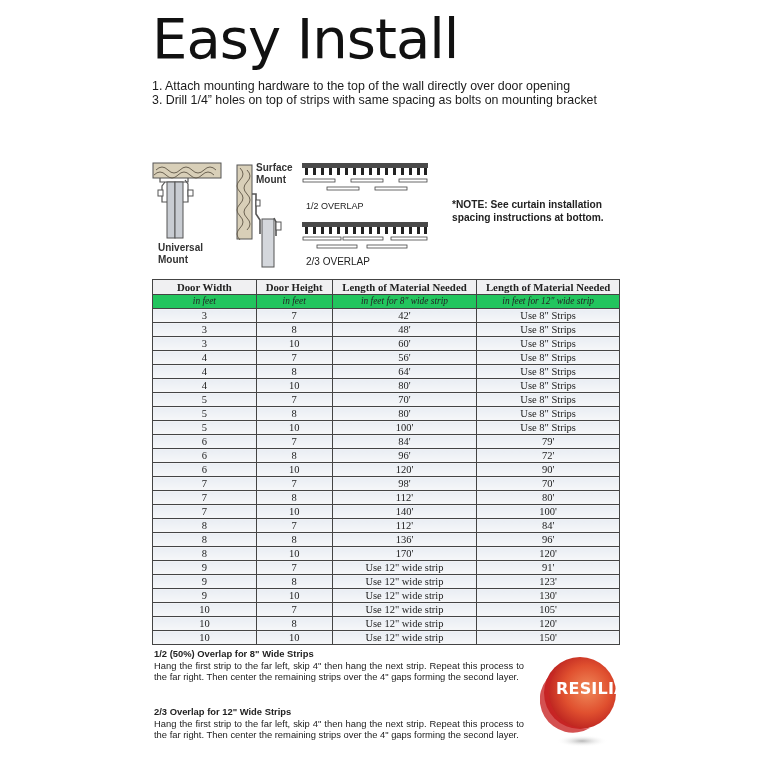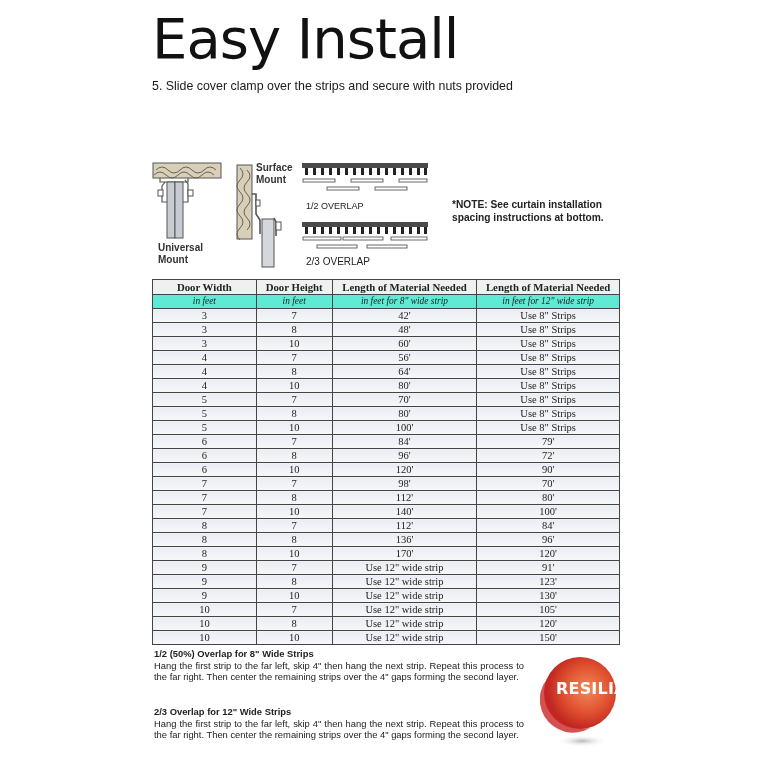--- a/index.html
+++ b/index.html
@@ -6,33 +6,34 @@
   body { width:768px; height:768px; position:relative; overflow:hidden; font-family:"Liberation Sans", sans-serif; color:#111; }
   .title { position:absolute; left:152px; top:2px; font-family:"DejaVu Sans", sans-serif; font-weight:normal; font-size:56px; letter-spacing:-1px; line-height:74px; color:#111; }
   .steps { position:absolute; left:152px; top:79px; margin:0; padding:0; list-style:none; font-family:"Liberation Sans", sans-serif; font-size:12.4px; line-height:14.2px; color:#1a1a1a; }
   .steps li { white-space:nowrap; }
   .diagrams { position:absolute; left:148px; top:158px; width:475px; height:115px; }
   .diag-label { position:absolute; font-size:10px; line-height:12px; color:#222; }
   .note { position:absolute; left:452px; top:199px; font-size:10.2px; line-height:12.5px; font-weight:bold; color:#222; }
   table.mat { position:absolute; left:152px; top:279px; width:468px; border-collapse:collapse; font-family:"Liberation Serif", serif; font-size:10.5px; color:#222; border:1.5px solid #444;padding-left:48px; }
   table.mat td, table.mat th { border:1px solid #444; text-align:center; padding:0; height:13px; line-height:13px; }
   table.mat th { font-weight:bold; font-size:10.8px; background:#f0f0f2; height:14px; }
-  table.mat tr.sub td { font-style:italic; font-size:9.4px; background:#5eead4; }
+  table.mat tr.sub td { font-style:italic; font-size:9.4px; background:#22c55e; }
   table.mat tbody tr td { background:linear-gradient(#e9edf3,#f6f7f9); }
   .ov { position:absolute; left:154px; width:370px; font-family:"Liberation Sans", sans-serif; font-size:9.4px; line-height:11.6px; color:#222; text-align:justify; }
   .ov .h { font-weight:bold; display:block; }
   .logo { position:absolute; left:544px; top:655px; width:72px; height:72px; }
 </style>
 </head>
 <body>
 
 <h1 class="title" style="margin:0;">Easy Install</h1>
 
 <ol class="steps">
-  <li>5. Slide cover clamp over the strips and secure with nuts provided</li>
+  <li>1. Attach mounting hardware to the top of the wall directly over door opening</li>
+  <li>3. Drill 1/4” holes on top of strips with same spacing as bolts on mounting bracket</li>
 </ol>
 
 <div class="diagrams">
 
   <svg style="position:absolute;left:4px;top:4px;" width="70" height="80" viewBox="0 0 70 80">
     <rect x="1" y="1" width="68" height="15" fill="#d8cfb8" stroke="#555" stroke-width="1"></rect>
     <path d="M4 8 q6 -6 12 0 t12 0 t12 0 t12 0 t12 0" stroke="#6b6252" fill="none" stroke-width="1"></path>
     <path d="M2 13 q6 -6 12 0 t12 0 t12 0 t12 0 t12 0" stroke="#6b6252" fill="none" stroke-width="1"></path>
     <path d="M8 16 L8 20 L36 20 L36 16" fill="none" stroke="#555" stroke-width="1.2"></path>
     <rect x="15" y="20" width="8" height="56" fill="#c8ccd2" stroke="#555"></rect>

